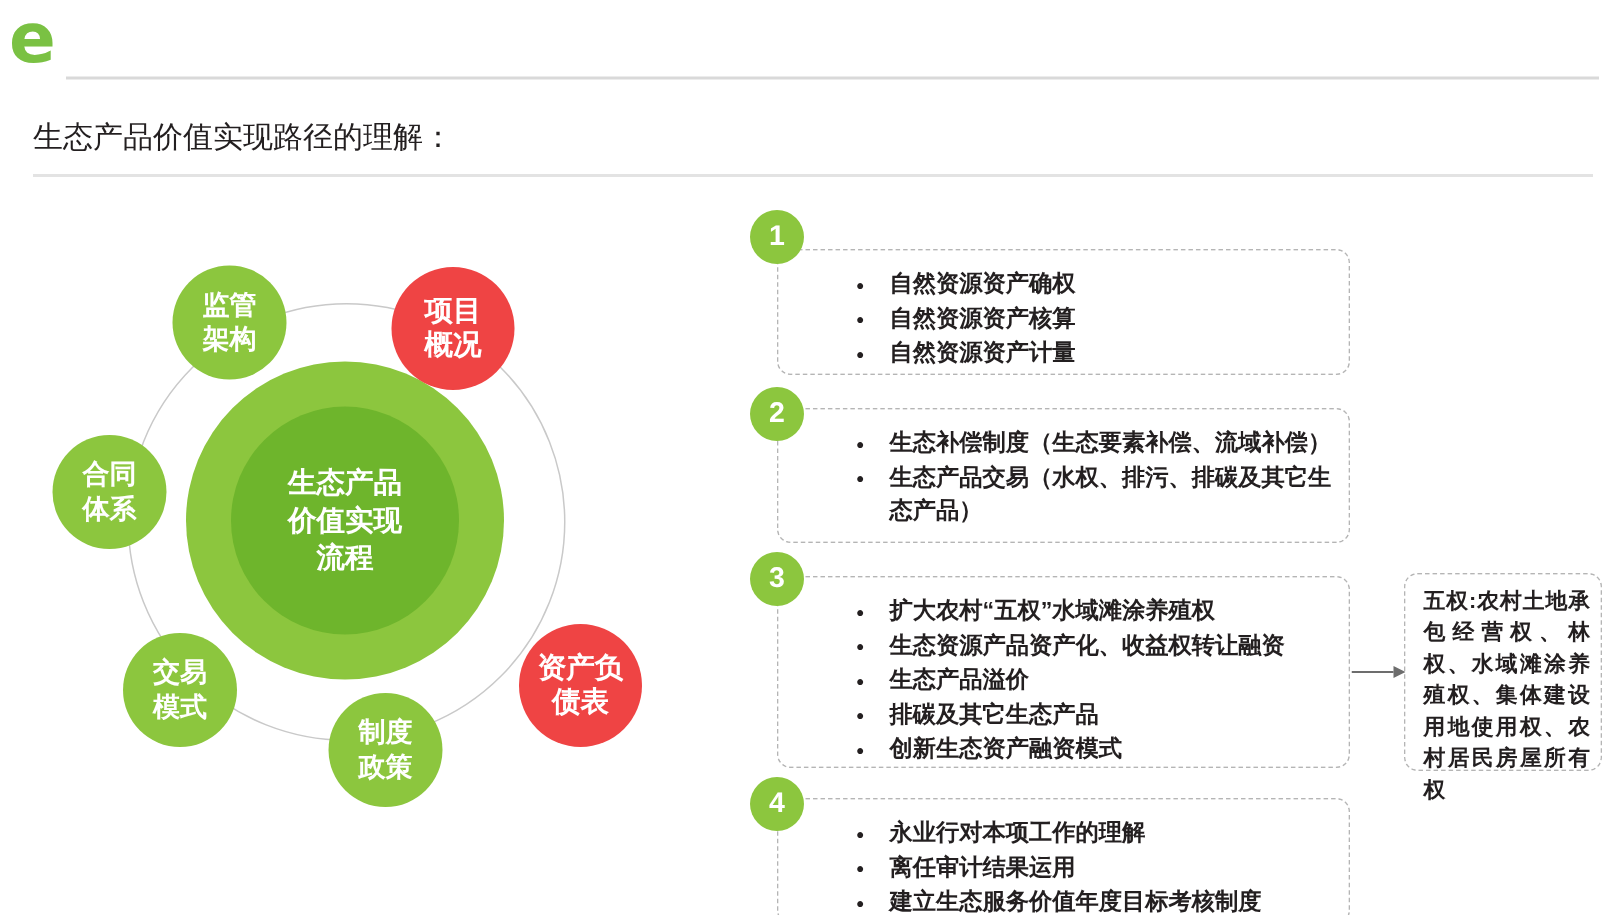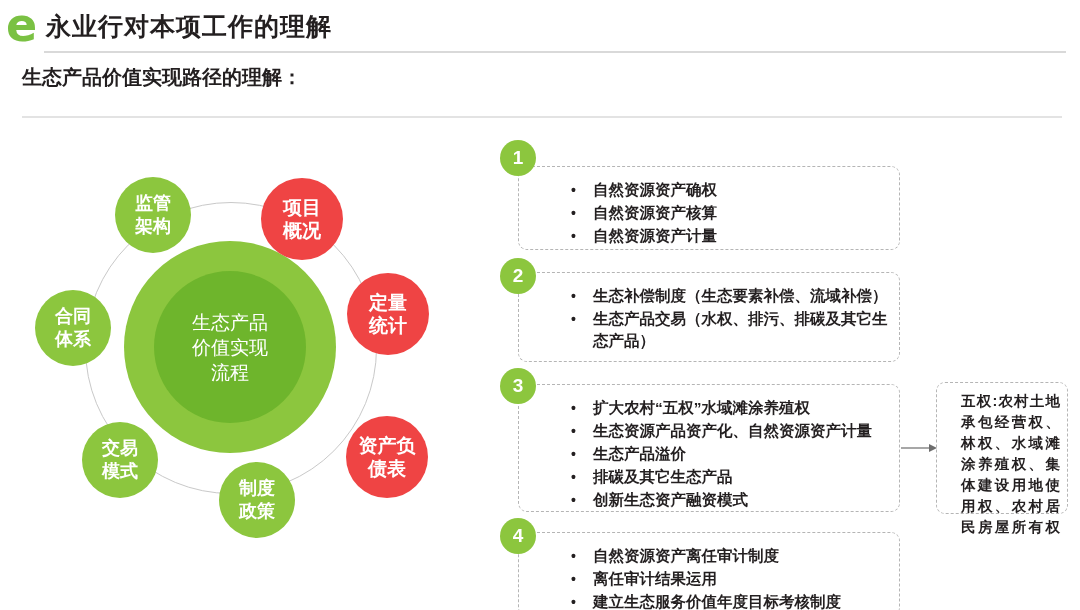--- a/index.html
+++ b/index.html
@@ -51,23 +51,23 @@
     top: 51px;
     width: 1022px;
     height: 2px;
     background: #d9d9d9;
   }
 
   
   #subtitle {
     position: absolute;
     left: 22px;
-    top: 64px;
+    top: 78px;
     font-size: 20px;
-    font-weight: bold;
+    font-weight: normal;
     color: #231f20;
   }
   #subtitle-rule {
     position: absolute;
     left: 22px;
     top: 116px;
     width: 1040px;
     height: 2px;
     background: #e3e3e3;
   }
@@ -106,21 +106,21 @@
     height: 152px;
     background: #6eb52c;
     border-radius: 50%;
     display: flex;
     align-items: center;
     justify-content: center;
   }
   #wheel-core-label {
     color: #ffffff;
     font-size: 19px;
-    font-weight: normal;
+    font-weight: bold;
     line-height: 25px;
     text-align: center;
     white-space: pre-line;
   }
   .node {
     position: absolute;
     border-radius: 50%;
     display: flex;
     align-items: center;
     justify-content: center;
@@ -217,61 +217,58 @@
   
   #note-box {
     position: absolute;
     left: 444px;
     top: 242px;
     width: 132px;
     height: 132px;
     border: 1px dashed #b5b5b5;
     border-radius: 9px;
     box-sizing: border-box;
-    padding: 8px 7px 0 24px;
+    padding: 8px 7px 0 12px;
     font-size: 14.5px;
     font-weight: bold;
     line-height: 21px;
     color: #231f20;
     text-align: justify;
     text-align-last: justify;
   }
   #note-arrow {
     position: absolute;
     left: 409px;
     top: 302px;
     width: 36px;
     height: 12px;
   }
 </style>
 </head>
 <body>
 
 <div id="header">
   <div id="logo">e</div>
-  <div id="header-title">永业行对本项工作的理解</div>
   <div id="header-rule"></div>
 </div>
 
 <div id="subtitle">生态产品价值实现路径的理解：</div>
 <div id="subtitle-rule"></div>
 
 <div id="wheel">
   <div id="wheel-ring"></div>
   <div id="wheel-core-outer"></div>
   <div id="wheel-core-inner">
     <div id="wheel-core-label">生态产品
 价值实现
 流程</div>
   </div>
 
   <div class="node node-lg" id="node-1">项目
 概况</div>
-  <div class="node node-lg" id="node-2">定量
-统计</div>
   <div class="node node-lg" id="node-3">资产负
 债表</div>
   <div class="node node-md" id="node-4">制度
 政策</div>
   <div class="node node-md" id="node-5">交易
 模式</div>
   <div class="node node-md" id="node-6">合同
 体系</div>
   <div class="node node-md" id="node-7">监管
 架构</div>
@@ -317,21 +314,21 @@
 
   <div class="step">
     <div class="box" id="step3-box">
       <div class="bullets">
         <div class="bullet-row">
           <span class="bullet-dot">•</span>
           <span class="bullet-text">扩大农村“五权”水域滩涂养殖权</span>
         </div>
         <div class="bullet-row">
           <span class="bullet-dot">•</span>
-          <span class="bullet-text">生态资源产品资产化、自然资源资产计量</span>
+          <span class="bullet-text">生态资源产品资产化、收益权转让融资</span>
         </div>
         <div class="bullet-row">
           <span class="bullet-dot">•</span>
           <span class="bullet-text">生态产品溢价</span>
         </div>
         <div class="bullet-row">
           <span class="bullet-dot">•</span>
           <span class="bullet-text">排碳及其它生态产品</span>
         </div>
         <div class="bullet-row">
@@ -341,21 +338,21 @@
       </div>
     </div>
     <div class="badge" id="step3-badge">3</div>
   </div>
 
   <div class="step">
     <div class="box" id="step4-box">
       <div class="bullets">
         <div class="bullet-row">
           <span class="bullet-dot">•</span>
-          <span class="bullet-text">自然资源资产离任审计制度</span>
+          <span class="bullet-text">永业行对本项工作的理解</span>
         </div>
         <div class="bullet-row">
           <span class="bullet-dot">•</span>
           <span class="bullet-text">离任审计结果运用</span>
         </div>
         <div class="bullet-row">
           <span class="bullet-dot">•</span>
           <span class="bullet-text">建立生态服务价值年度目标考核制度</span>
         </div>
       </div>

